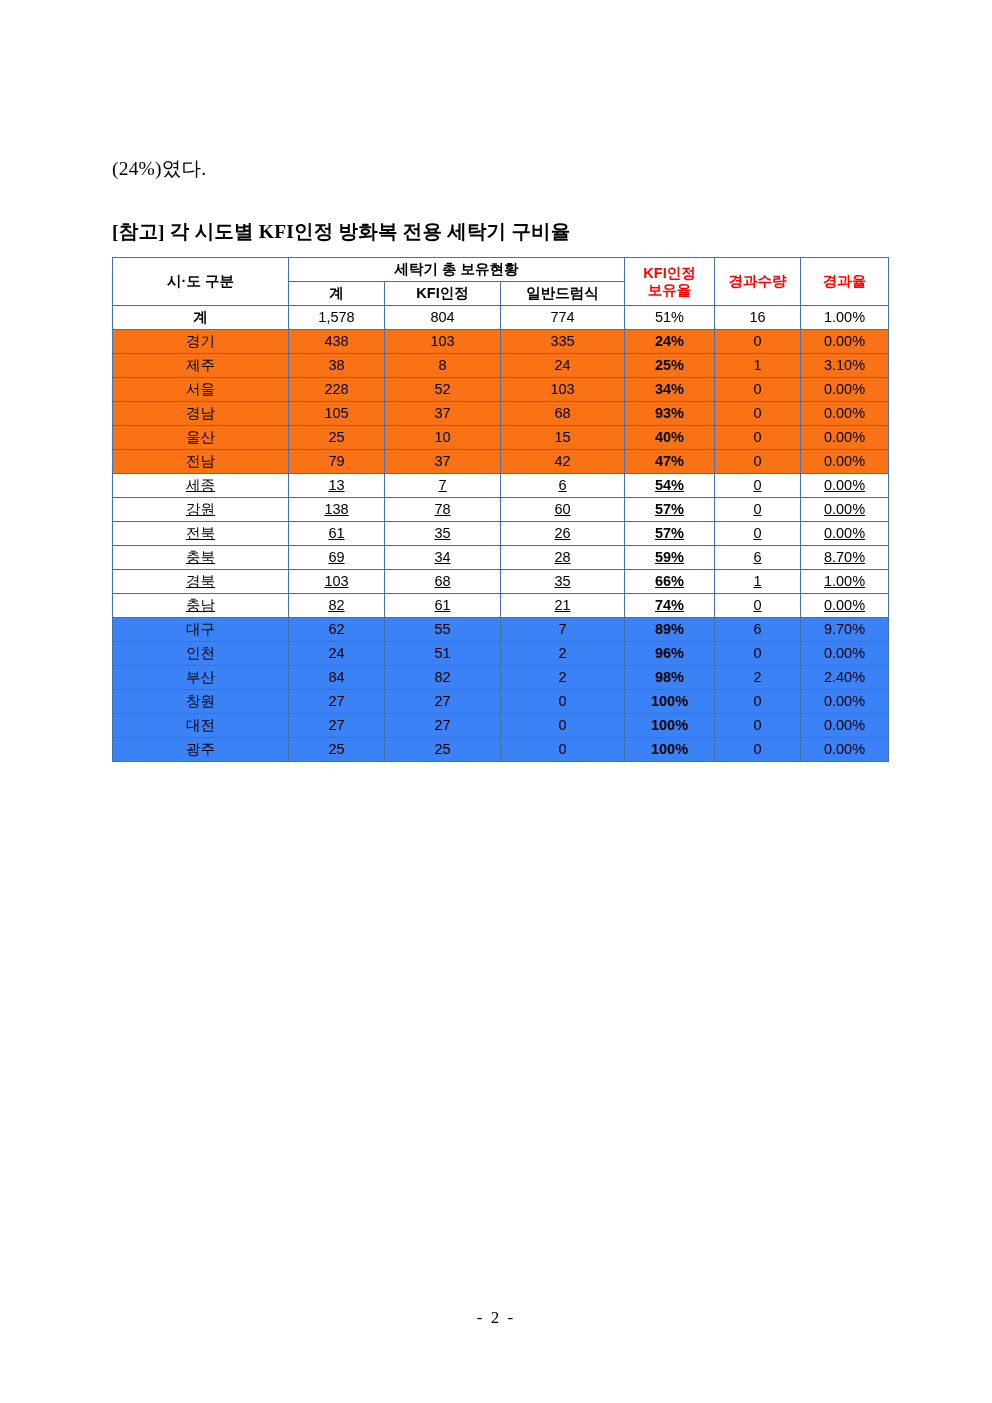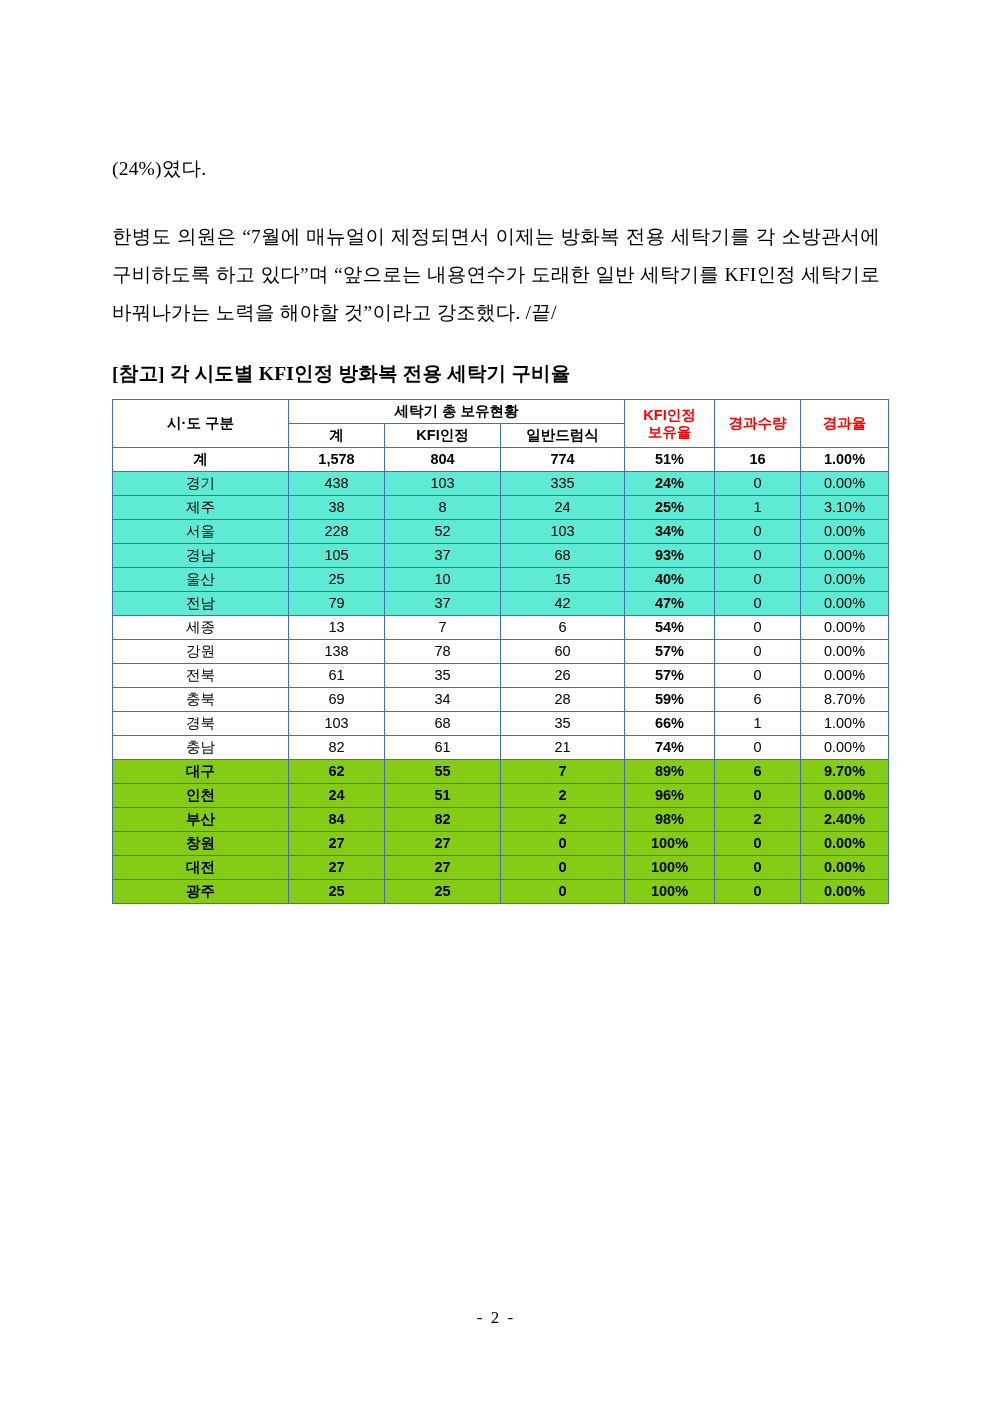--- a/index.html
+++ b/index.html
@@ -64,45 +64,44 @@
   }
   .hdr-red { color: #ff0000; }
   .col-a { width: 176px; }
   .col-b { width: 96px; }
   .col-c { width: 116px; }
   .col-d { width: 124px; }
   .col-e { width: 90px; }
   .col-f { width: 86px; }
   .col-g { width: 88px; }
 
-  tr.total td { font-weight: bold; }
-  tr.peach td { background: #5eead4; }
-  tr.white td { background: #ffffff; }
-  tr.blue td  { background: #84cc16; font-weight: bold; }
+  tr.total td { font-weight: normal; }
+  tr.peach td { background: #f97316; }
+  tr.white td { background: #ffffff; text-decoration: underline; }
+  tr.blue td  { background: #3b82f6; }
   td.rate { font-weight: bold; }
   tr.total td.name { font-weight: bold; }
 
   .footer {
     position: absolute;
     left: 0;
     top: 1308px;
     width: 992px;
     text-align: center;
     font-size: 17px;
     font-family: "Liberation Serif", serif;
     letter-spacing: 2px;
   }
 </style>
 </head>
 <body>
 
 <div class="page">
 
   <p class="para first">(24%)였다.</p>
-  <p class="para tight">한병도 의원은 “7월에 매뉴얼이 제정되면서 이제는 방화복 전용 세탁기를 각 소방관서에 구비하도록 하고 있다”며 “앞으로는 내용연수가 도래한 일반 세탁기를 KFI인정 세탁기로 바꿔나가는 노력을 해야할 것”이라고 강조했다. /끝/</p>
 
   <div class="ref-title">[참고] 각 시도별 KFI인정 방화복 전용 세탁기 구비율</div>
 
   <table class="kfi">
     <colgroup>
       <col class="col-a">
         <col class="col-b">
         <col class="col-c">
         <col class="col-d">
         <col class="col-e">

